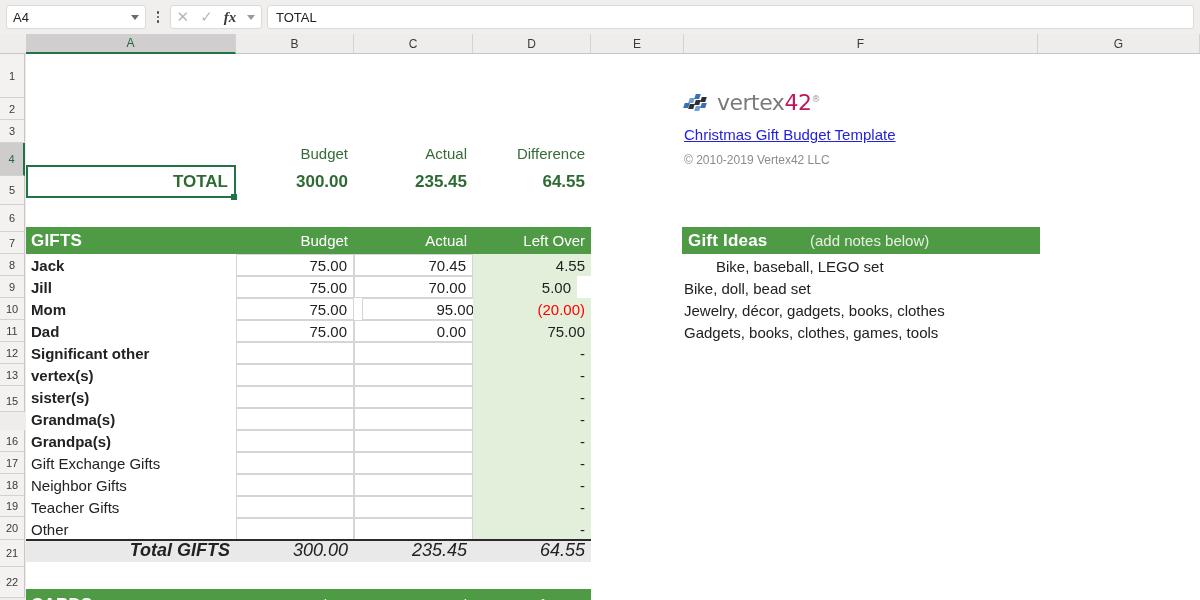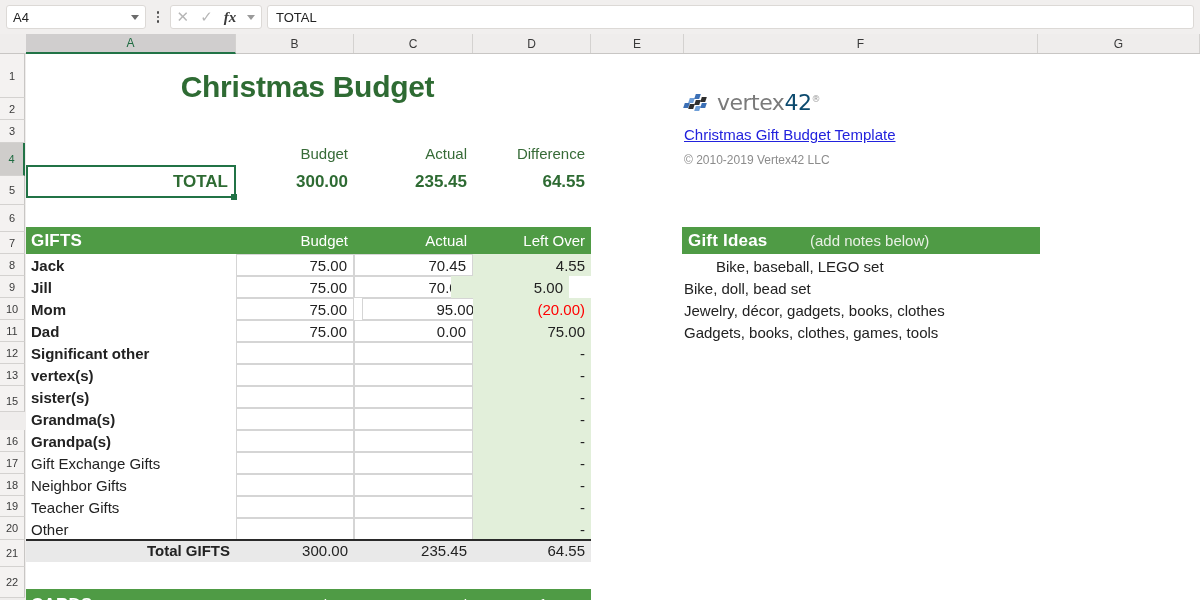--- a/index.html
+++ b/index.html
@@ -154,35 +154,36 @@
   }
   .leftover {
     background: #e2efda;
     font-size: 15px; color: #222;
   }
   .neg { color: #ff0000; }
 
   
   .totrow {
     background: #e9e9e9;
-    font-size: 15px; color: #222;
+    font-size: 18px; color: #222;
     border-top: 2px solid #2a2a2a;
+    font-style: italic;
   }
   .totrow.bold { font-weight: bold; }
 
   
   #logo-wrap { position: absolute; display: flex; align-items: center; gap: 7px; }
   .logo-mark { width: 26px; height: 18px; position: relative; }
   .logo-mark i { position: absolute; display: block; }
   #logo-text {
     font-size: 22px; color: #7a7a7a;
     font-family: "DejaVu Sans", sans-serif;
     letter-spacing: -0.5px;
   }
-  #logo-text .b42 { color: #0c4a6e; }
+  #logo-text .b42 { color: #be185d; }
   #logo-text .reg { font-size: 9px; vertical-align: super; color: #9a9a9a; }
   #tmpl-link {
     position: absolute;
     font-size: 15px; color: #2222dd;
     text-decoration: underline; cursor: pointer;
   }
   #copyright { position: absolute; font-size: 12px; color: #8c8c8c; }
 
   .idea { position: absolute; font-size: 15px; color: #222; }
 </style>
@@ -245,21 +246,20 @@
       <div class="rh" style="top: 398px; height: 22px;">17</div>
       <div class="rh" style="top: 420px; height: 22px;">18</div>
       <div class="rh" style="top: 442px; height: 21px;">19</div>
       <div class="rh" style="top: 463px; height: 23px;">20</div>
       <div class="rh" style="top: 486px; height: 27px;">21</div>
       <div class="rh" style="top: 513px; height: 31px;">22</div>
     </div>
 
   <div id="sheet">
 
-    <div class="cell c" id="title-cell" style="left:0px; top:12px; width:563px; height:42px;">Christmas Budget</div>
 
     <div class="cell r hdr3" style="left:210px; top:88px; width:118px; height:23px;">Budget</div>
     <div class="cell r hdr3" style="left:328px; top:88px; width:119px; height:23px;">Actual</div>
     <div class="cell r hdr3" style="left:447px; top:88px; width:118px; height:23px;">Difference</div>
 
     <div class="cell r tot4" style="left:0px; top:111px; width:210px; height:33px; border:2px solid #217346; background:#ffffff;">TOTAL</div>
     <div style="position:absolute; left:205px; top:140px; width:6px; height:6px; background:#217346;"></div>
     <div class="cell r tot4" style="left:210px; top:111px; width:118px; height:33px;">300.00</div>
     <div class="cell r tot4" style="left:328px; top:111px; width:119px; height:33px;">235.45</div>
     <div class="cell r tot4" style="left:447px; top:111px; width:118px; height:33px;">64.55</div>
@@ -271,21 +271,21 @@
     <div class="cell r band-sub" style="left:447px; top:173px; width:118px; height:27px; color:#ffffff;">Left Over</div>
 
     <div id="gift-rows">
         <div class="cell l namecell b" style="left: 0px; top: 200px; width: 210px; height: 22px;">Jack</div>
         <div class="cell r numcell" style="left: 210px; top: 200px; width: 118px; height: 22px;">75.00</div>
         <div class="cell r numcell" style="left: 328px; top: 200px; width: 119px; height: 22px;">70.45</div>
         <div class="cell r leftover" style="left: 447px; top: 200px; width: 118px; height: 22px;">4.55</div>
         <div class="cell l namecell b" style="left: 0px; top: 222px; width: 210px; height: 22px;">Jill</div>
         <div class="cell r numcell" style="left: 210px; top: 222px; width: 118px; height: 22px;">75.00</div>
         <div class="cell r numcell" style="left: 328px; top: 222px; width: 119px; height: 22px;">70.00</div>
-        <div class="cell r leftover" style="left: 425px; top: 222px; width: 118px; height: 22px;">5.00</div>
+        <div class="cell r leftover" style="left: 447px; top: 222px; width: 104px; height: 22px;">5.00</div>
         <div class="cell l namecell b" style="left: 0px; top: 244px; width: 210px; height: 22px;">Mom</div>
         <div class="cell r numcell" style="left: 210px; top: 244px; width: 118px; height: 22px;">75.00</div>
         <div class="cell r numcell" style="left: 328px; top: 244px; width: 119px; height: 22px; margin-left: 8px;">95.00</div>
         <div class="cell r leftover neg" style="left: 447px; top: 244px; width: 118px; height: 22px;">(20.00)</div>
         <div class="cell l namecell b" style="left: 0px; top: 266px; width: 210px; height: 22px;">Dad</div>
         <div class="cell r numcell" style="left: 210px; top: 266px; width: 118px; height: 22px;">75.00</div>
         <div class="cell r numcell" style="left: 328px; top: 266px; width: 119px; height: 22px;">0.00</div>
         <div class="cell r leftover" style="left: 447px; top: 266px; width: 118px; height: 22px;">75.00</div>
         <div class="cell l namecell b" style="left: 0px; top: 288px; width: 210px; height: 22px;">Significant other</div>
         <div class="cell r numcell" style="left: 210px; top: 288px; width: 118px; height: 22px;"></div>

